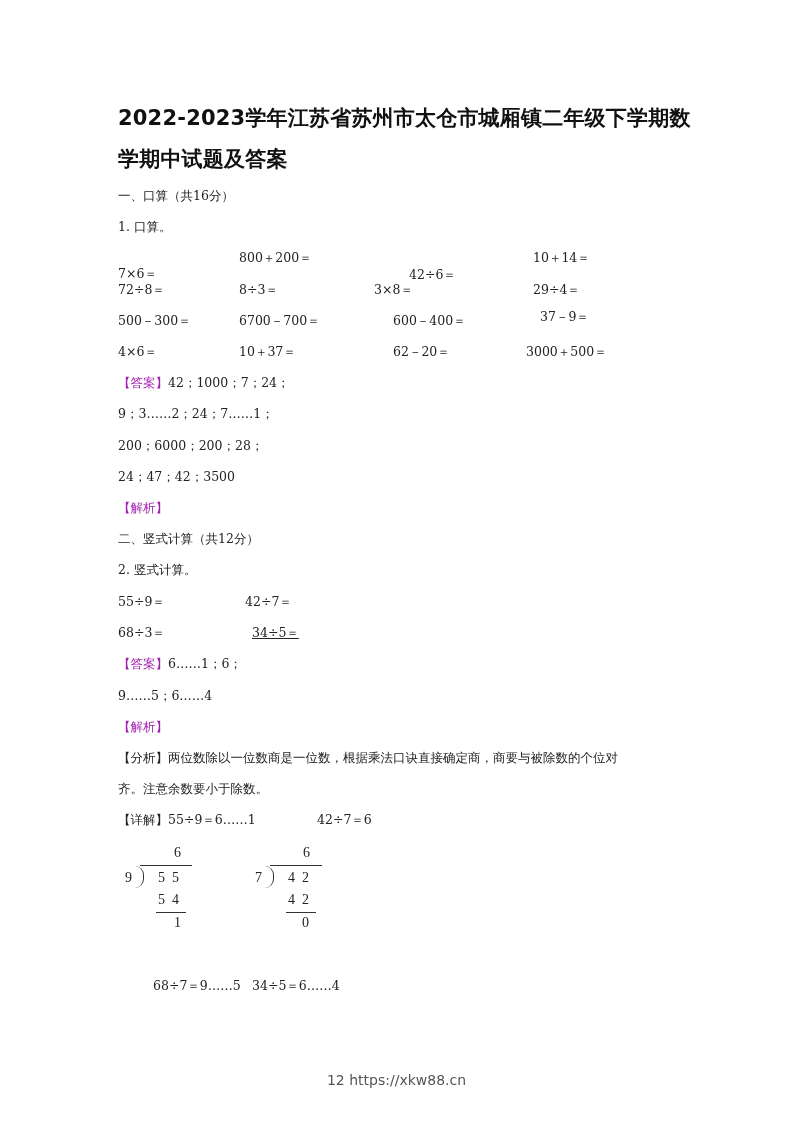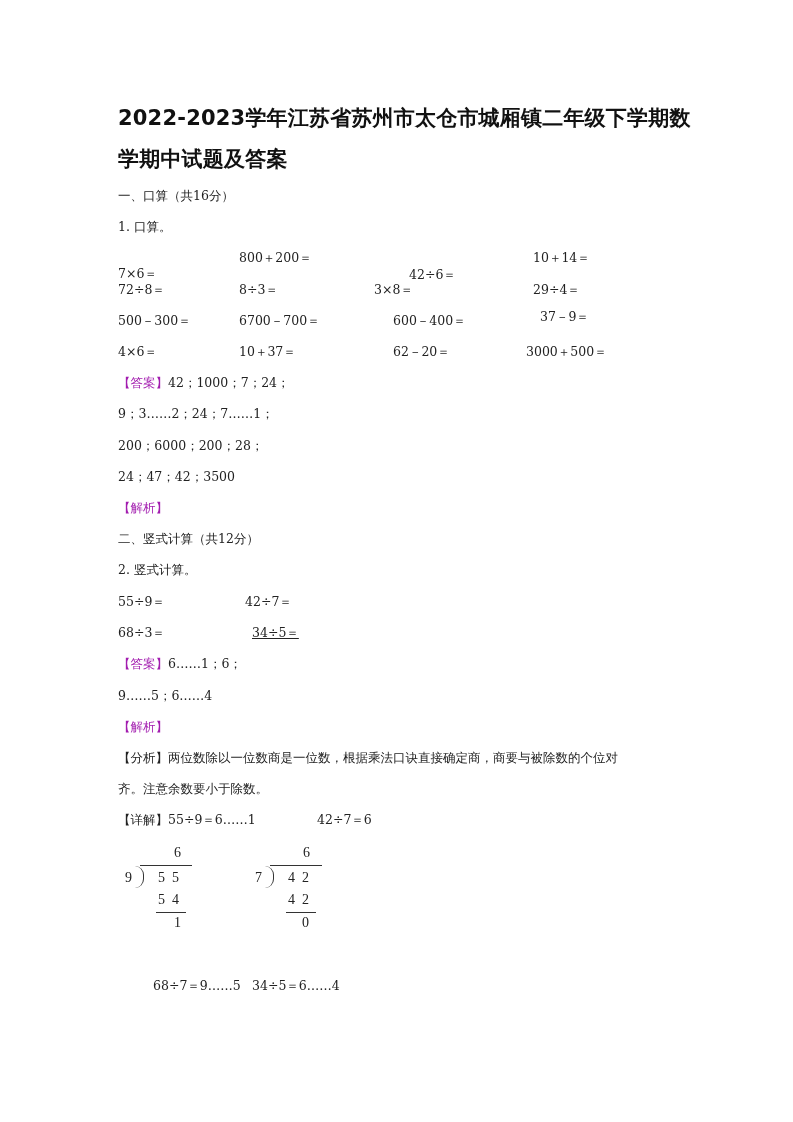--- a/index.html
+++ b/index.html
@@ -121,13 +121,14 @@
     <span class="d" style="left:50px;top:25px;">2</span>
     <span class="d" style="left:36px;top:47px;">4</span>
     <span class="d" style="left:50px;top:47px;">2</span>
     <div class="bar" style="left:34px;top:67px;width:30px;"></div>
     <span class="d" style="left:50px;top:70px;">0</span>
   </div>
 
   <span class="cell" style="left:114px;top:978px;margin-left:39px;">68÷7＝9……5</span>
   <span class="cell" style="left:252px;top:978px;">34÷5＝6……4</span>
 
+  <div class="footer">12 https://xkw88.cn</div>
 </div>
 
 </body></html>

